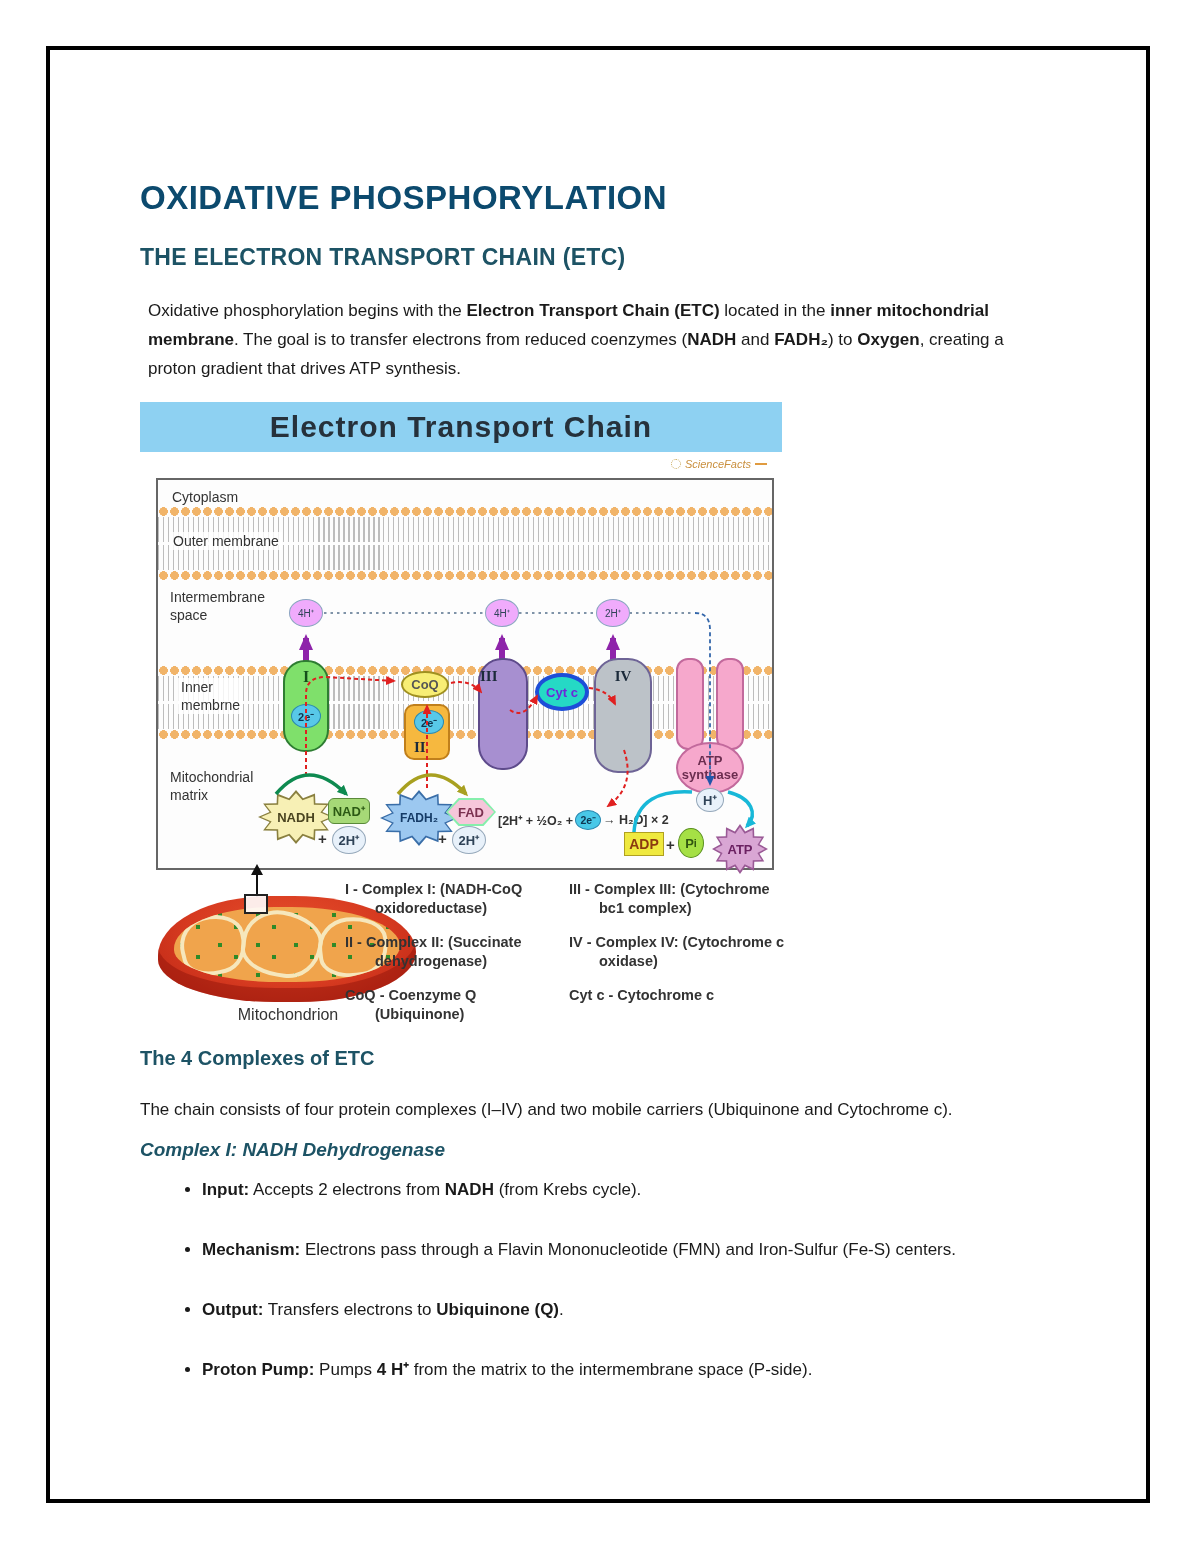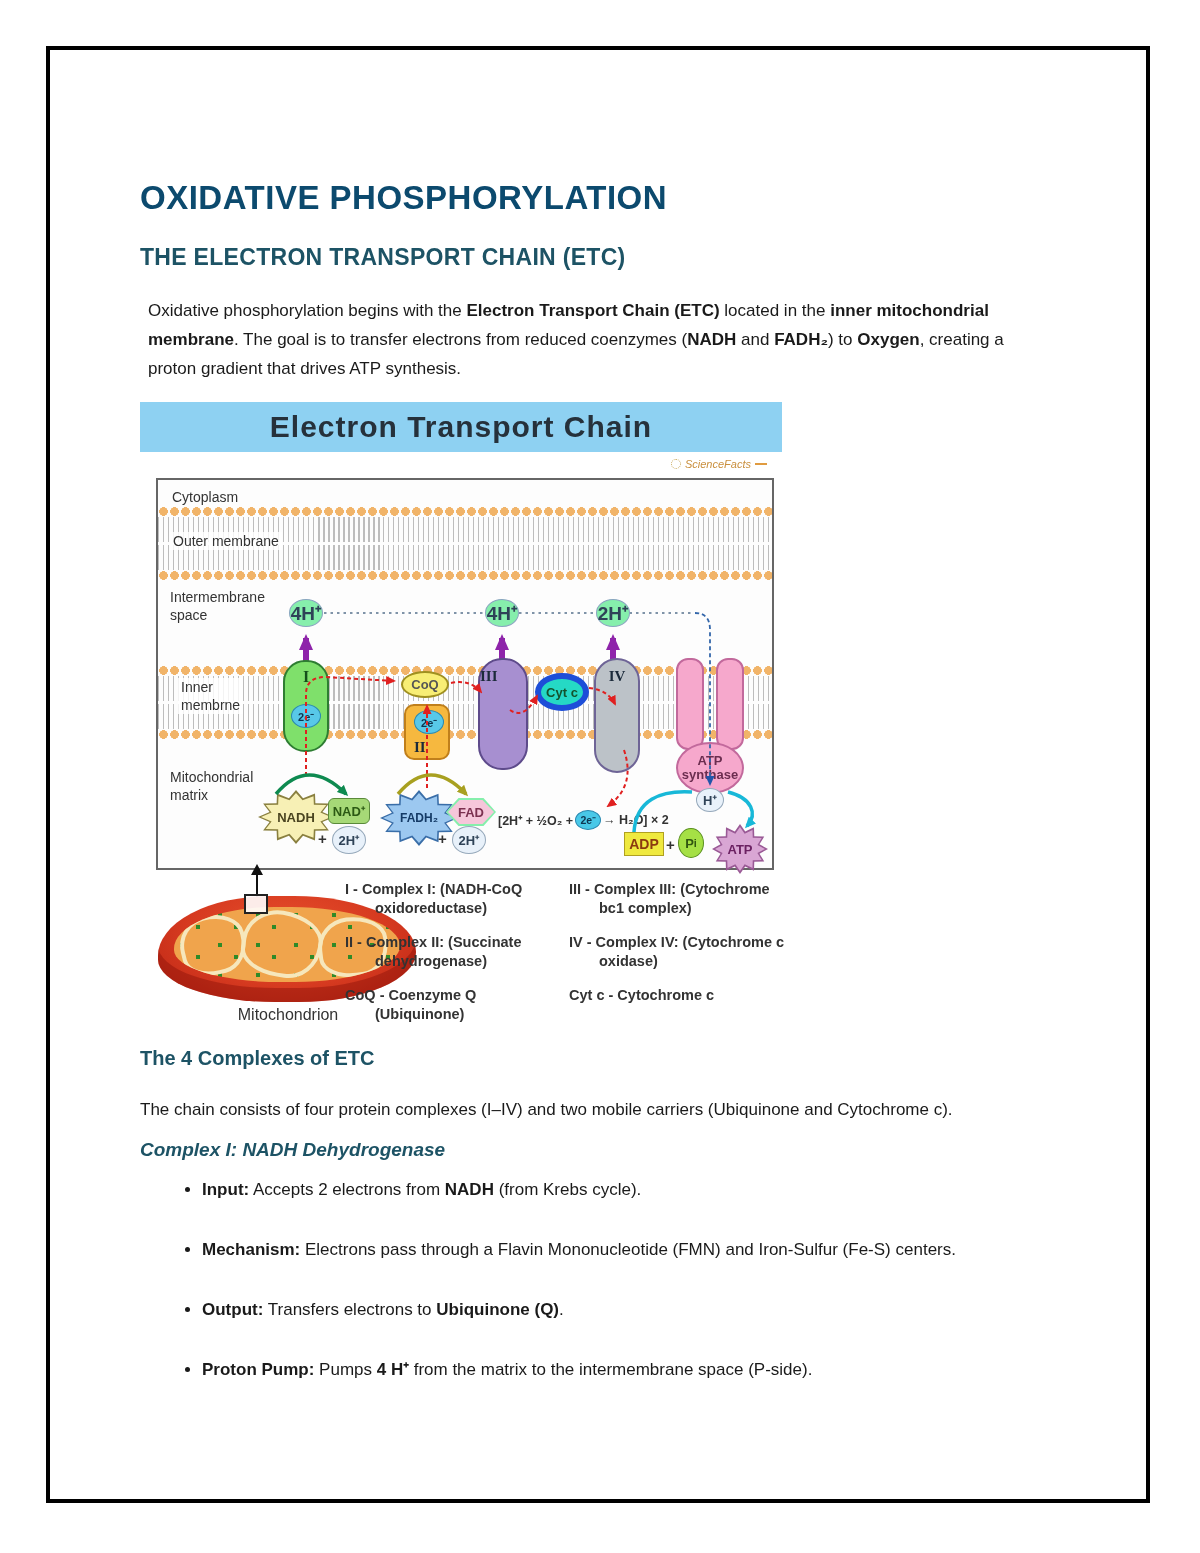--- a/index.html
+++ b/index.html
@@ -61,22 +61,22 @@
   .membrane{position:absolute;left:0;width:614px;z-index:1;}
   .mem-heads{height:11px;background-image:radial-gradient(circle 4.5px at 5.5px 5.5px,#f1b469 92%,rgba(0,0,0,0) 100%);background-size:11px 11px;background-repeat:repeat-x;}
   .mem-tails{height:25px;background:repeating-linear-gradient(90deg,#bdbdbd 0 1.5px,rgba(0,0,0,0) 1.5px 5px);}
   .mem-gap{height:3px;background:#fdfdfd;}
 
   svg.layer{position:absolute;left:0;top:0;z-index:2;}
   svg.layer.over{z-index:6;}
 
   .proton-bubble{
     position:absolute;width:34px;height:28px;border-radius:50%;
-    background:#86efac;border:1.5px solid #8aa5c0;box-sizing:border-box;z-index:4;
-    display:flex;align-items:center;justify-content:center;font-size:19px;font-weight:bold;color:#2e4257;
+    background:#f0abfc;border:1.5px solid #8aa5c0;box-sizing:border-box;z-index:4;
+    display:flex;align-items:center;justify-content:center;font-size:10px;font-weight:normal;color:#2e4257;
   }
   .complex{position:absolute;box-sizing:border-box;z-index:3;}
   .cx-label{font-family:"Liberation Serif",serif;font-weight:bold;color:#1b2a3a;}
   .c1{left:125px;top:180px;width:46px;height:92px;border-radius:22px;background:#7fe06b;border:2px solid #2e7d32;text-align:center;}
   .c1 .cx-label{display:block;margin-top:6px;font-size:16px;color:#14501a;}
   .e-circle{
     width:30px;height:24px;border-radius:50%;background:#58c8e8;border:1.5px solid #2a88b0;
     box-sizing:border-box;display:flex;align-items:center;justify-content:center;
     font-size:11px;font-weight:bold;color:#0d3550;
   }
@@ -84,24 +84,24 @@
   .coq{
     left:243px;top:191px;width:48px;height:27px;border-radius:50%;background:#f8ee75;border:2px solid #a09020;
     display:flex;align-items:center;justify-content:center;font-size:13px;font-weight:bold;color:#555;
   }
   .c2{left:246px;top:224px;width:46px;height:56px;border-radius:10px;background:#f6b83f;border:2px solid #c07f1b;}
   .e2{position:absolute;left:8px;top:4px;}
   .c2 .cx-label{position:absolute;left:8px;bottom:2px;font-size:15px;}
   .c3{left:320px;top:178px;width:50px;height:112px;border-radius:24px;background:#a78fd0;border:2px solid #5e4b8b;}
   .c3 .cx-label{display:block;margin-top:8px;font-size:15px;}
   .cytc{
-    left:377px;top:193px;width:54px;height:38px;border-radius:50%;background:#25d9c5;border:6px solid #1d4ed8;
-    display:flex;align-items:center;justify-content:center;font-size:13px;font-weight:bold;color:#14532d;
-  }
-  .c4{left:436px;top:178px;width:46px;height:115px;border-radius:24px;background:#bcc2c8;border:2px solid #6e6496;text-align:center;}
+    left:377px;top:193px;width:54px;height:38px;border-radius:50%;background:#25d9c5;border:4px solid #1d4ed8;
+    display:flex;align-items:center;justify-content:center;font-size:13px;font-weight:bold;color:#6d28d9;
+  }
+  .c4{left:436px;top:178px;width:58px;height:115px;border-radius:24px;background:#bcc2c8;border:2px solid #6e6496;text-align:center;}
   .c4 .cx-label{display:block;margin-top:8px;font-size:15px;}
   .pillar{position:absolute;top:178px;width:28px;height:92px;border-radius:12px;background:#f6a8cc;border:2px solid #c2699c;box-sizing:border-box;z-index:3;}
   .pillar.p1{left:518px;} .pillar.p2{left:558px;}
   .synth-head{
     position:absolute;left:518px;top:262px;width:68px;height:52px;border-radius:50%;
     background:#f6a8cc;border:2px solid #c2699c;box-sizing:border-box;z-index:3;
     display:flex;flex-direction:column;align-items:center;justify-content:center;
     font-size:13px;line-height:14px;color:#6b2d4f;font-weight:bold;
   }
   .burst{position:absolute;z-index:3;display:flex;align-items:center;justify-content:center;

